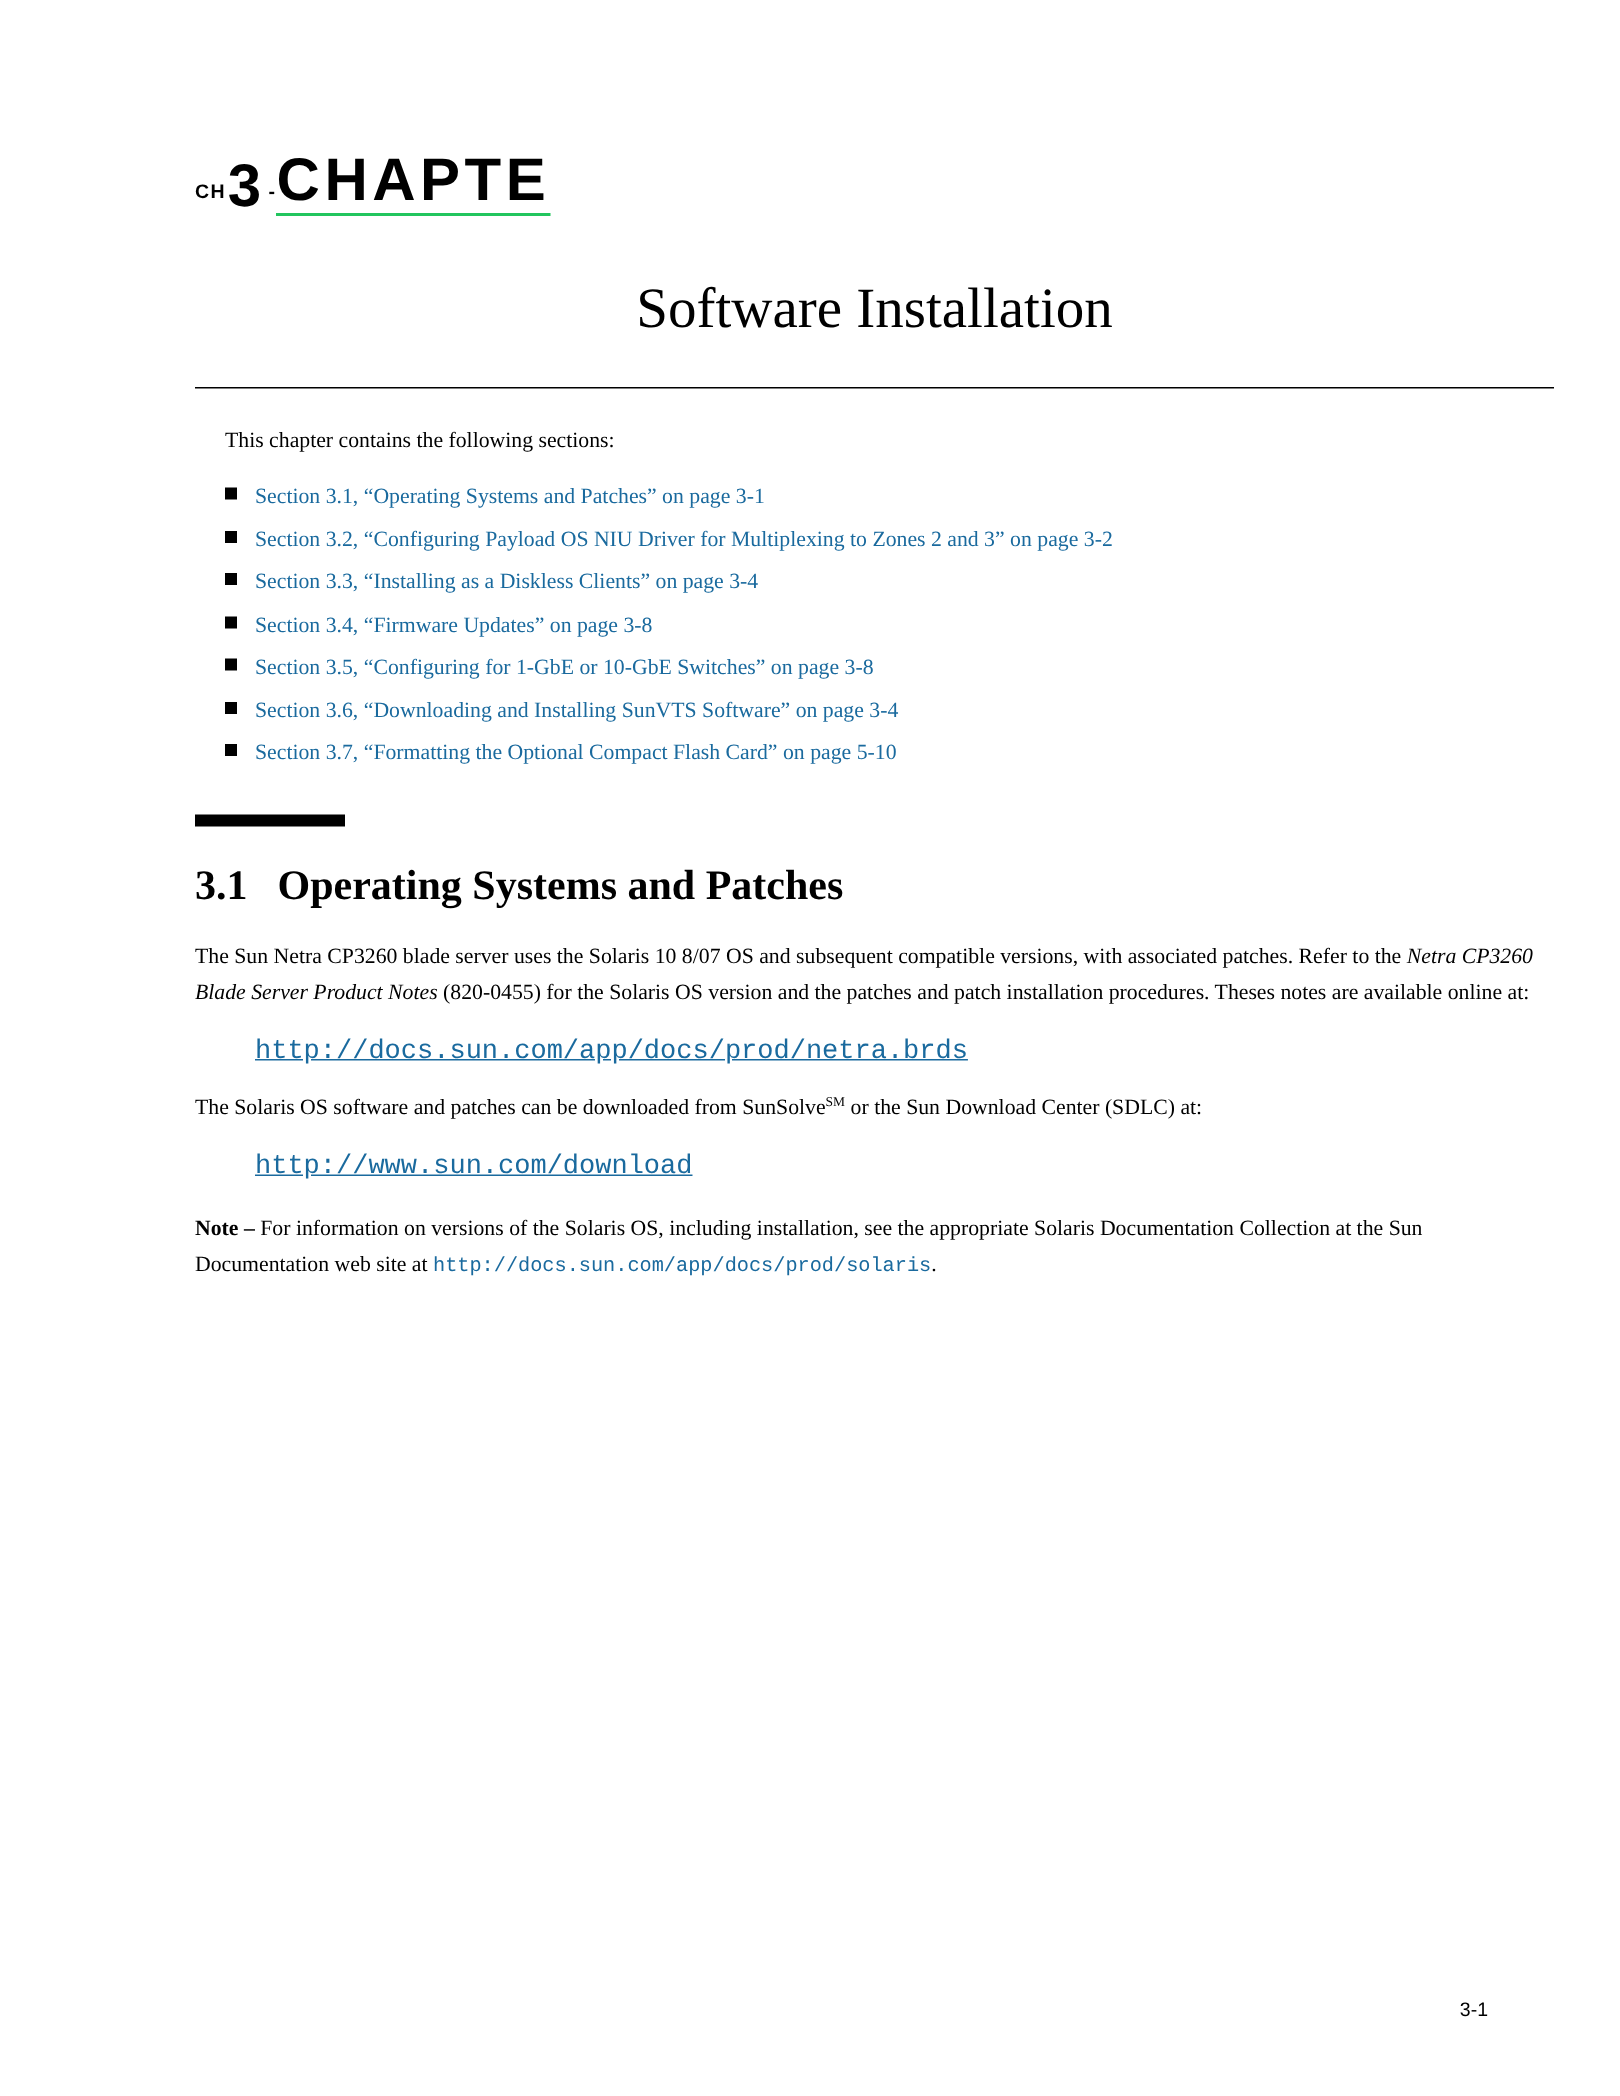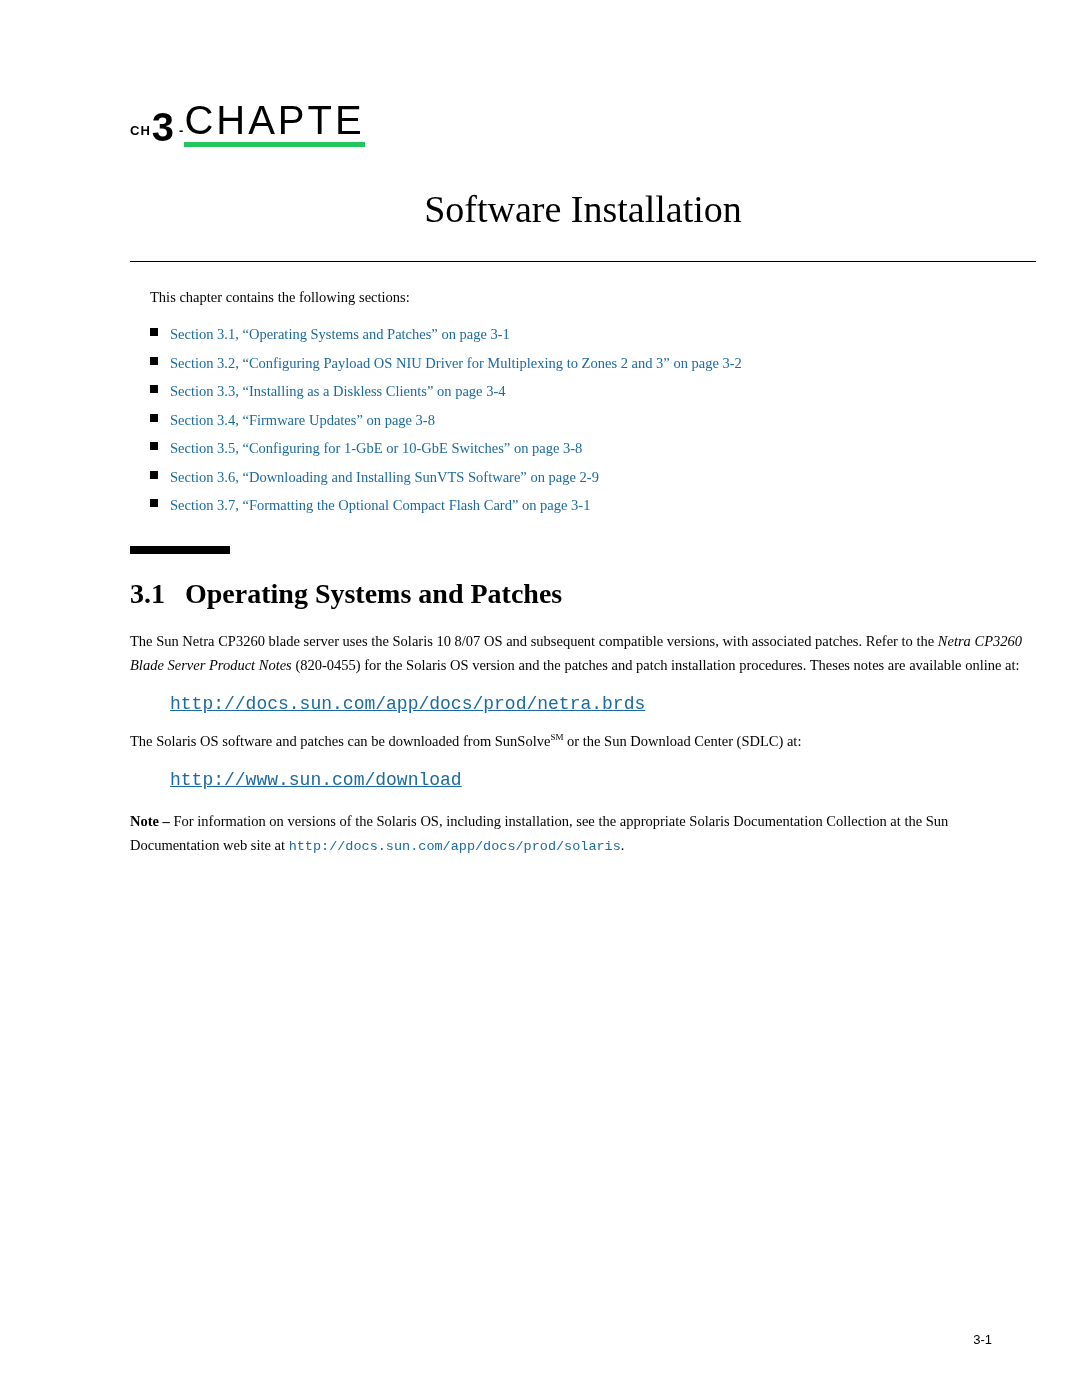--- a/index.html
+++ b/index.html
@@ -191,21 +191,21 @@
 <body>
 
 <div class="page">
 
   <div class="chapter-header">
     <div class="chapter-heading-wrapper">
       <span class="chapter-text-big">
         <span style="font-size:13px; font-weight:bold; font-family:Arial,sans-serif; letter-spacing:1px; position:relative; top:-10px; margin-right:1px;">CH</span>
           <span style="font-size:40px; font-weight:900; font-family:'Arial Black',Arial,sans-serif; position:relative;">3</span>
           <span style="font-size:13px; font-weight:bold; font-family:Arial,sans-serif; letter-spacing:1px; position:relative; top:-10px; margin-left:1px;">-</span>
-          <span style="font-size:40px; font-weight:400; font-family:'Arial Black',Arial,sans-serif; letter-spacing:3px; border-bottom:5px solid #22c55e; padding-bottom:2px;">CHAPTE</span>
+          <span style="font-size:40px; font-weight:700; font-family:'Arial Black',Arial,sans-serif; letter-spacing:3px; border-bottom:2px solid #22c55e; padding-bottom:2px;">CHAPTE</span>
       </span>
     </div>
   </div>
 
   <h1 class="chapter-title">Software Installation</h1>
 
   <hr class="divider">
 
   <p class="intro-text">This chapter contains the following sections:</p>
 
@@ -225,25 +225,25 @@
     <li>
       <span class="bullet-icon"></span>
       <a class="section-link" href="#">Section 3.4, “Firmware Updates” on page 3-8</a>
     </li>
     <li>
       <span class="bullet-icon"></span>
       <a class="section-link" href="#">Section 3.5, “Configuring for 1-GbE or 10-GbE Switches” on page 3-8</a>
     </li>
     <li>
       <span class="bullet-icon"></span>
-      <a class="section-link" href="#">Section 3.6, “Downloading and Installing SunVTS Software” on page 2-9</a>
-    </li>
-    <li>
-      <span class="bullet-icon"></span>
-      <a class="section-link" href="#">Section 3.7, “Formatting the Optional Compact Flash Card” on page 3-1</a>
+      <a class="section-link" href="#">Section 3.6, “Downloading and Installing SunVTS Software” on page 3-4</a>
+    </li>
+    <li>
+      <span class="bullet-icon"></span>
+      <a class="section-link" href="#">Section 3.7, “Formatting the Optional Compact Flash Card” on page 5-10</a>
     </li>
   </ul>
 
   <div class="thick-bar"></div>
 
   <div class="section-heading">
     <span class="section-number">3.1</span>
     <span class="section-title">Operating Systems and Patches</span>
   </div>
 

